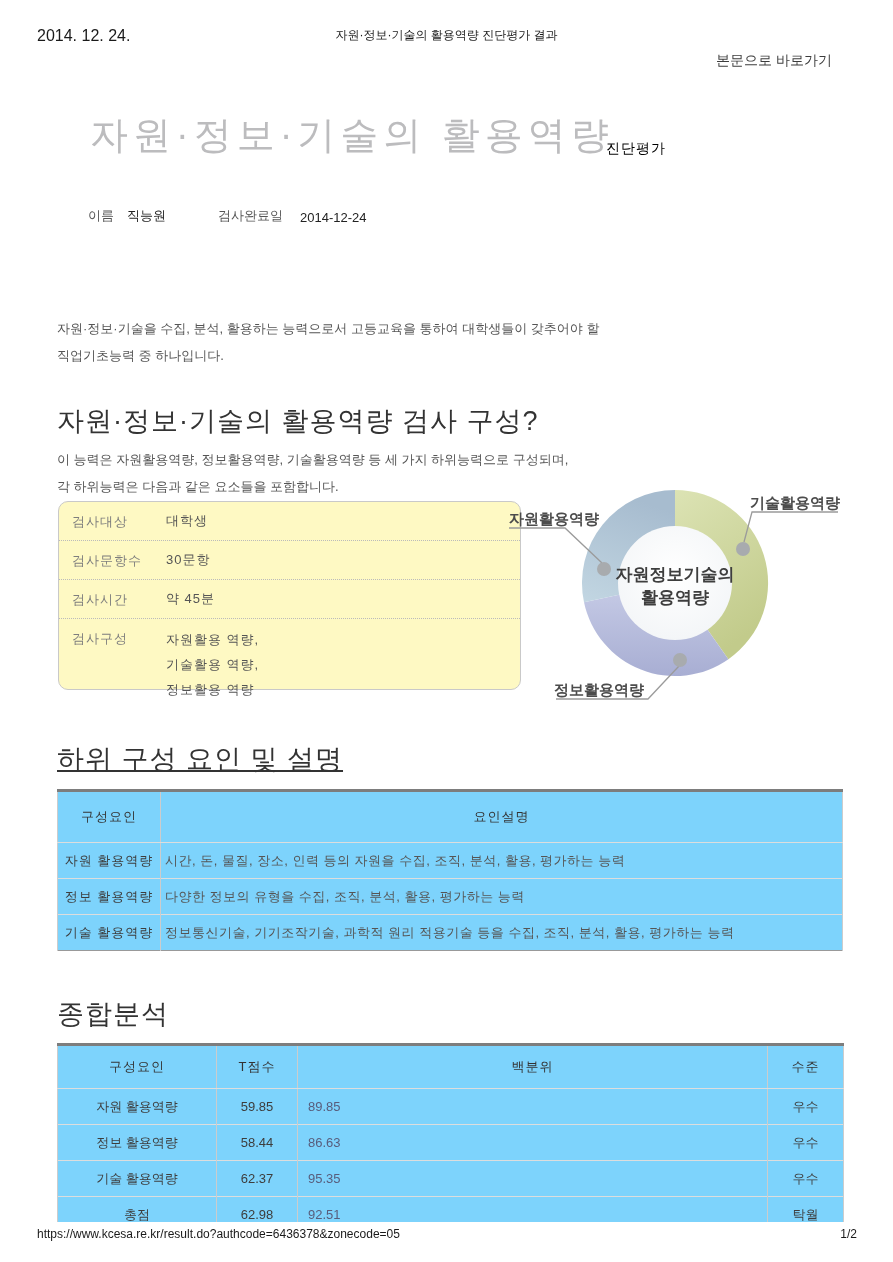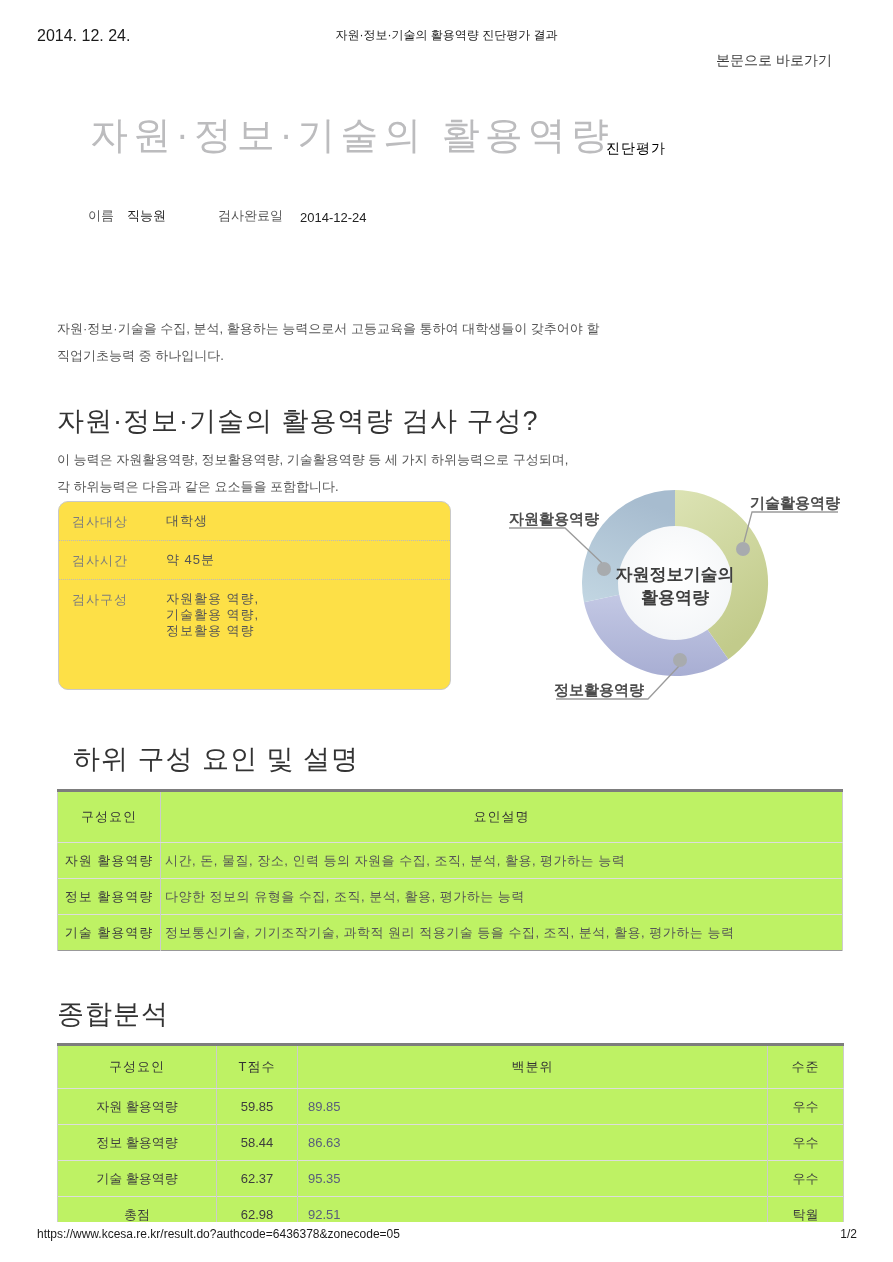--- a/index.html
+++ b/index.html
@@ -26,37 +26,37 @@
   .user-row .lbl { color:#555; }
   .user-row .val { color:#222; }
   .g13 { margin-left:13px; } .g52 { margin-left:52px; } .g17 { margin-left:17px; }
 
   
   .section-heading { font-size:27px; color:#333; letter-spacing:1px; white-space:nowrap; }
   .body-text { font-size:13px; color:#555; line-height:27px; white-space:nowrap; }
 
   
   .info-box {
-    left:58px; top:501px; width:393px; height:189px;
-    border:1px solid #c9c9c9; border-radius:10px; background:#fde047;
+    left:58px; top:501px; width:463px; height:189px;
+    border:1px solid #c9c9c9; border-radius:10px; background:#fef9c3;
     font-size:13px;
   }
   .info-row { display:flex; align-items:flex-start; padding:11px 10px 9px 13px; }
   .info-row + .info-row { border-top:1px dotted #bbb; }
   .info-row .info-label { width:94px; color:#7d7d7d; letter-spacing:1px; flex:none; }
   .info-row .info-value { color:#555; letter-spacing:1px; line-height:25px; margin-top:-3px; }
   .info-row:first-child .info-value, .info-row:nth-child(2) .info-value, .info-row:nth-child(3) .info-value { margin-top:0; line-height:16px; }
 
   
   .donut-wrap { left:480px; top:480px; width:390px; height:232px; }
   .donut-label { font-size:15px; font-weight:bold; fill:#4c4c4c; }
   .donut-center-text { font-size:17px; font-weight:bold; fill:#3e3e3e; }
 
   
-  table { border-collapse:collapse; table-layout:fixed; width:786px; background:#bef264; }
+  table { border-collapse:collapse; table-layout:fixed; width:786px; background:#7dd3fc; }
   .data-table { border-top:3px solid #7d7d7d; border-bottom:1px solid #999; }
   .data-table th, .data-table td { border-left:1px solid #ccc; border-right:1px solid #ccc; font-weight:normal; font-size:13px; }
   .data-table th { color:#333; letter-spacing:1px; }
   .data-table tr + tr td { border-top:1px solid #ddd; }
   .data-table thead th { border-bottom:1px solid #ddd; }
   .factor-table thead th { height:52px; }
   .factor-table td { height:36px; }
   .factor-cell { text-align:center; color:#3d3d3d; letter-spacing:1px; }
   .desc-cell { text-align:left; color:#555; padding-left:4px; letter-spacing:0.5px; }
   .summary-clip { left:57px; top:1043px; width:788px; height:179px; overflow:hidden; }
@@ -90,20 +90,24 @@
   </div>
   <div class="abs body-text" style="left:57px; top:446px;">
     <div>이 능력은 자원활용역량, 정보활용역량, 기술활용역량 등 세 가지 하위능력으로 구성되며,</div>
     <div>각 하위능력은 다음과 같은 요소들을 포함합니다.</div>
   </div>
 
   <div class="abs info-box">
     <div class="info-row">
       <span class="info-label">검사대상</span>
       <span class="info-value">대학생</span>
+    </div>
+    <div class="info-row">
+      <span class="info-label">검사문항수</span>
+      <span class="info-value">30문항</span>
     </div>
     <div class="info-row">
       <span class="info-label">검사시간</span>
       <span class="info-value">약 45분</span>
     </div>
     <div class="info-row">
       <span class="info-label">검사구성</span>
       <span class="info-value">
         <div>자원활용 역량,</div>
         <div>기술활용 역량,</div>
@@ -150,21 +154,21 @@
 
       <text class="donut-label" x="29" y="44">자원활용역량</text>
       <text class="donut-label" x="270" y="28">기술활용역량</text>
       <text class="donut-label" x="74" y="215">정보활용역량</text>
 
       <text class="donut-center-text" x="195" y="100" text-anchor="middle">자원정보기술의</text>
       <text class="donut-center-text" x="195" y="123" text-anchor="middle">활용역량</text>
     </svg>
   </div>
 
-  <div class="abs section-heading" style="left:73px; top:741px;">하위 구성 요인 및 설명</div>
+  <div class="abs section-heading" style="left:57px; top:741px;text-decoration:underline;">하위 구성 요인 및 설명</div>
   <table class="abs data-table factor-table" style="left:57px; top:789px;">
     <colgroup>
         <col style="width:103px;">
         <col>
       </colgroup>
     <thead>
       <tr>
         <th>구성요인</th>
         <th>요인설명</th>
       </tr>

